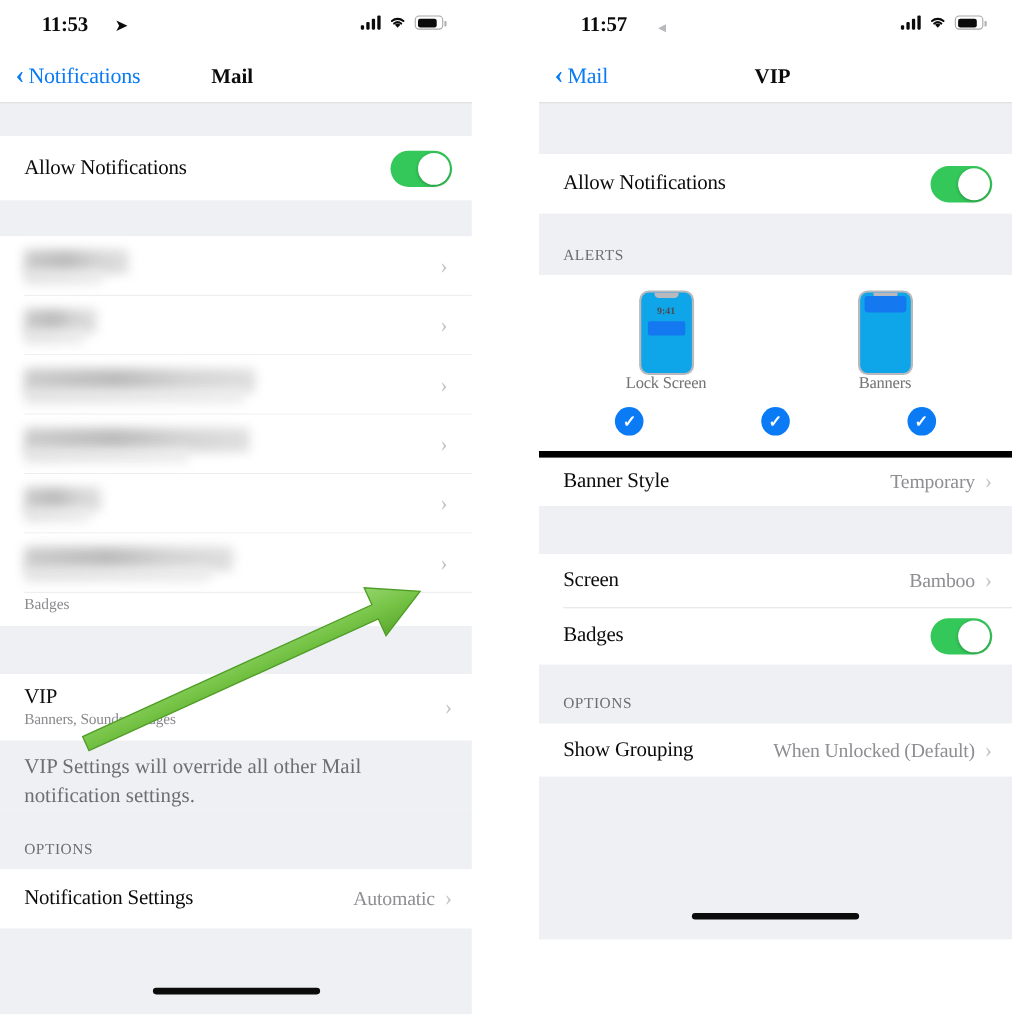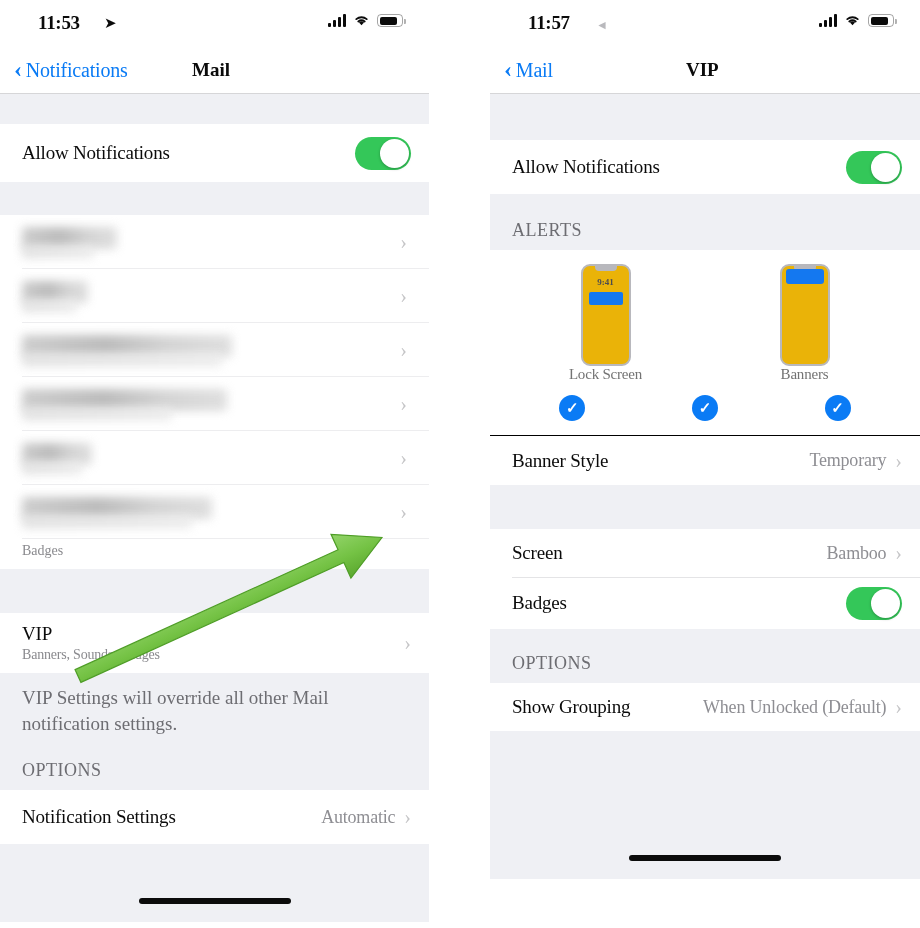--- a/index.html
+++ b/index.html
@@ -76,21 +76,21 @@
     font-size: 19px; font-weight: bold; color: #0b0b0b;
   }
   #left-title  { left: 192px; }
   #right-title { left: 196px; }
 
   
   .gap { background: #eff0f4; }
   .sect-head {
     background: #eff0f4;
     color: #6d6d72;
-    font-size: 18px;
+    font-size: 14px;
     letter-spacing: .5px;
     padding: 0 0 9px 22px;
     display: flex; align-items: flex-end;
   }
   .rows { background: #fff; }
   .row {
     position: relative;
     display: flex; align-items: center;
     padding: 0 18px 0 22px;
     background: #fff;
@@ -156,23 +156,23 @@
     position:absolute; right: 22px; top: 50%; transform: translateY(-50%); margin:0;
   }
 
   
   .alerts-grid {
     background:#fff; display:flex; justify-content: space-around;
     padding: 14px 16px 6px 16px;
   }
   .alert-opt { width: 120px; text-align:center; }
   .mini-phone {
-    width: 50px; height: 102px; margin: 0 auto;
+    width: 50px; height: 77px; margin: 0 auto;
     border: 2.5px solid #b8b8bd; border-radius: 9px;
-    background: #eab308; position: relative; overflow: hidden;
+    background: #0ea5e9; position: relative; overflow: hidden;
   }
   .notch {
     position:absolute; left:50%; transform:translateX(-50%); top:0;
     width: 22px; height: 5px; background:#b8b8bd; border-radius: 0 0 4px 4px;
   }
   .mini-time {
     position:absolute; top:11px; left:0; right:0; text-align:center;
     font-size: 9px; color:#4c4c50; font-weight:600;
   }
   .bar-blue { position:absolute; background:#1478f0; }
@@ -381,21 +381,21 @@
         </div>
       <div class="check-cell">
           <div class="check">✓</div>
         </div>
       <div class="check-cell">
           <div class="check">✓</div>
         </div>
     </div>
 
     <div class="rows">
-      <div class="row" style="min-height:50px;border-top:1px solid #000000;">
+      <div class="row" style="min-height:50px;border-top:6px solid #000000;">
         <div class="row-label">Banner Style</div>
         <div class="row-spacer"></div>
         <div class="row-value">Temporary</div>
         <span class="chev">›</span>
       </div>
     </div>
 
     <div class="gap" style="height:44px"></div>
 
     <div class="rows">

